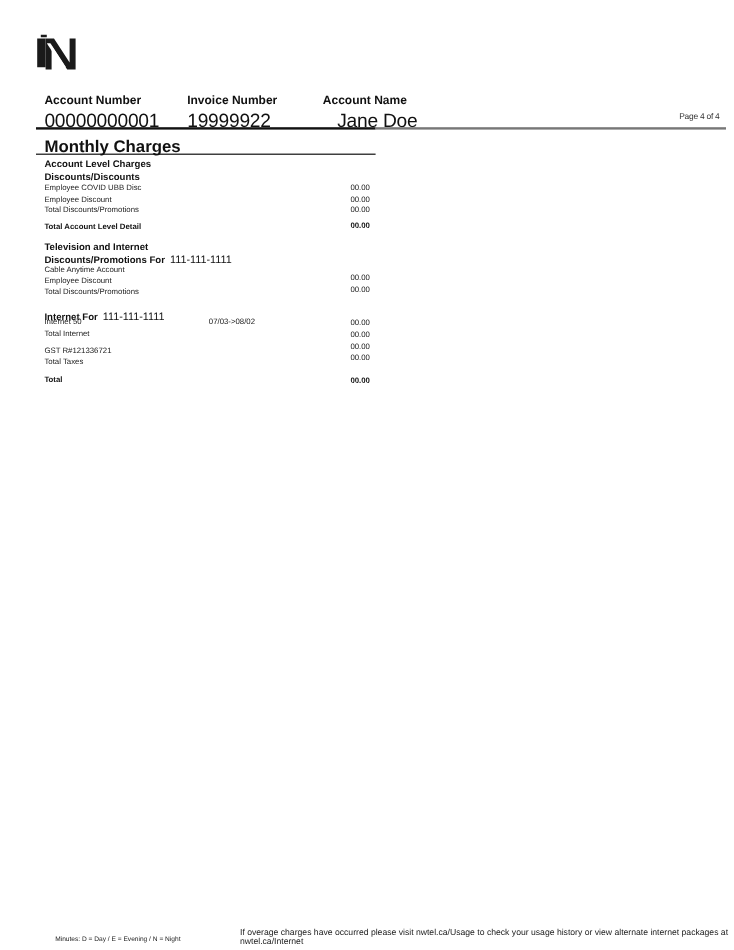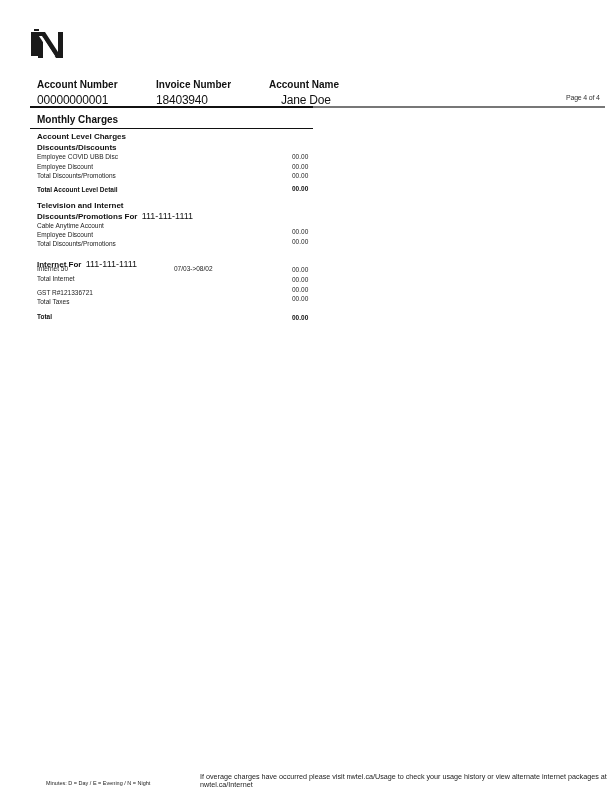--- a/index.html
+++ b/index.html
@@ -19,27 +19,27 @@
       font-family: "Liberation Sans", sans-serif;
       font-size: 29px;
       letter-spacing: -0.4px;
       color: #1a1a1a;
       margin-left: 4px;
       line-height: 32px;
     }
 
     
     .hdr-label { font-size: 10px; font-weight: bold; top: 79px; }
-    .hdr-value { font-size: 12px; top: 93px; letter-spacing: -0.2px; }
+    .hdr-value { font-size: 16px; top: 93px; letter-spacing: -0.2px; }
     .page-num { font-size: 7px; top: 94px; left: 566px; color: #333; letter-spacing: -0.2px; }
 
     .rule-thick { left: 30px; top: 106px; width: 283px; height: 2px; background: #111; }
     .rule-gray  { left: 313px; top: 106px; width: 292px; height: 1.5px; background: #777; }
 
-    .section-title { left: 37px; top: 114px; font-size: 10px; font-weight: bold; }
+    .section-title { left: 37px; top: 114px; font-size: 14px; font-weight: bold; }
     .rule-section { left: 30px; top: 128px; width: 283px; height: 1px; background: #111; }
 
     .group-head { font-size: 8px; font-weight: bold; left: 37px; }
     .group-head .num { font-weight: normal; font-size: 9px; margin-left: 2px; text-align: center; }
     .line-label { font-size: 6.5px; left: 37px; color: #222; }
     .line-label.bold { font-weight: bold; color: #111; }
     .amt { font-size: 6.5px; left: 292px; color: #222; }
     .amt.bold { font-weight: bold; color: #111; }
     .period { font-size: 6.5px; left: 174px; color: #222; }
 
@@ -57,21 +57,21 @@
     <polygon points="5,1 10,1 10,3 5,3" fill="#1a1a1a"></polygon>
     <polygon points="10,8 13,8 26,28 23,28" fill="#ffffff"></polygon>
   </svg>
 </div>
 
 <div class="abs hdr-label" style="left:37px">Account Number</div>
 <div class="abs hdr-label" style="left:156px">Invoice Number</div>
 <div class="abs hdr-label" style="left:269px">Account Name</div>
 
 <div class="abs hdr-value" style="left:37px">00000000001</div>
-<div class="abs hdr-value" style="left:156px">18403940</div>
+<div class="abs hdr-value" style="left:156px">19999922</div>
 <div class="abs hdr-value" style="left:281px">Jane Doe</div>
 
 <div class="abs page-num">Page 4 of 4</div>
 
 <div class="abs rule-thick"></div>
 <div class="abs rule-gray"></div>
 
 <div class="abs section-title">Monthly Charges</div>
 <div class="abs rule-section"></div>
 

